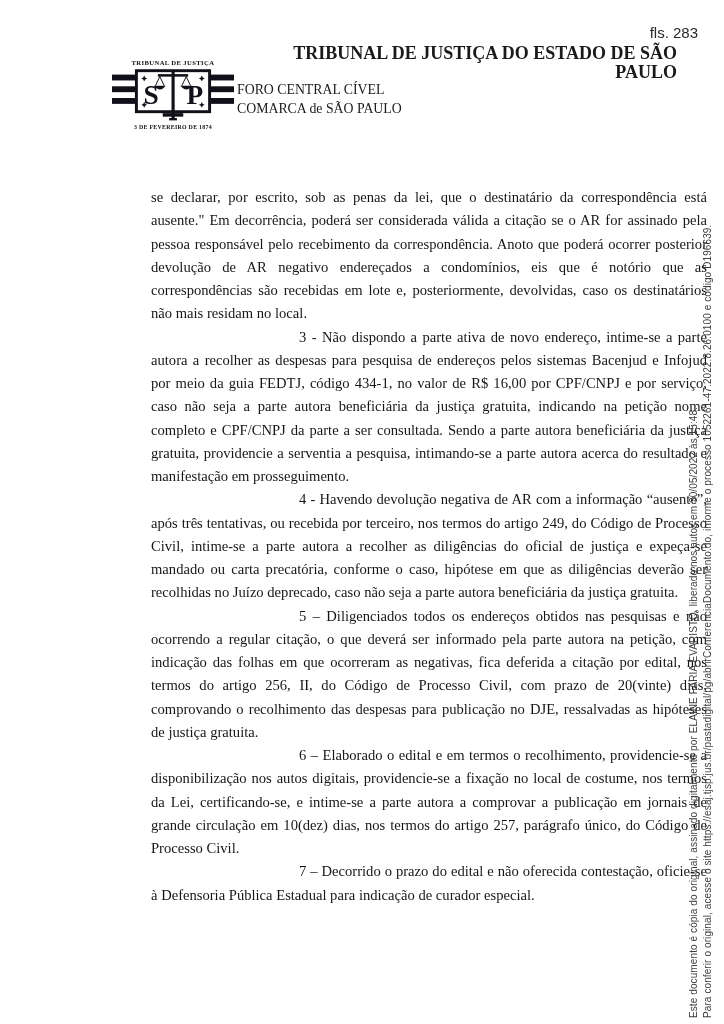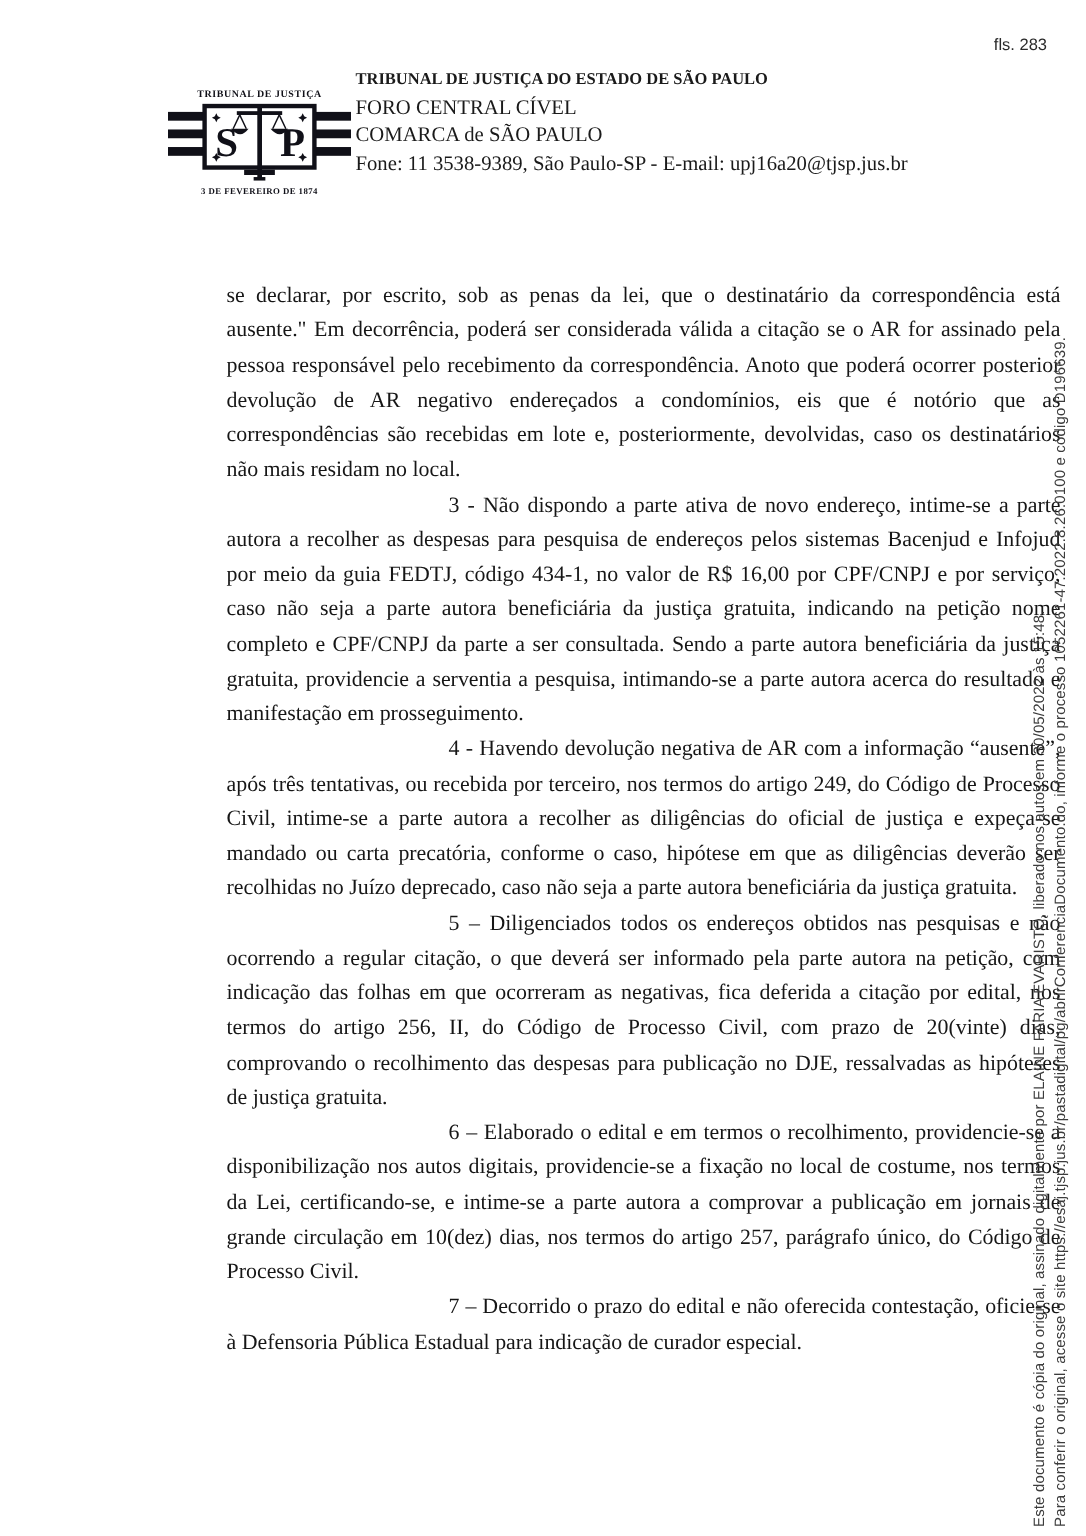--- a/index.html
+++ b/index.html
@@ -8,27 +8,27 @@
     width:724px;height:1024px;
     background:#ffffff;
     overflow:hidden;
     font-family:"Liberation Serif", serif;
     color:#1a1a1a;
   }
   
   .fls{
     position:absolute;top:24px;right:26px;
     font-family:"Liberation Sans", sans-serif;
-    font-size:11px;color:#2a2a2a;
+    font-size:15px;color:#2a2a2a;
   }
   
   .header{position:absolute;top:44px;left:112px;width:560px;}
   .seal{position:absolute;top:10px;left:0;width:122px;height:90px;}
   .header-text{position:absolute;top:0;left:125px;width:440px;line-height:18.6px;}
-  .header-text .court{font-size:11px;font-weight:bold;margin:0;}
+  .header-text .court{font-size:18px;font-weight:bold;margin:0;text-align:right;}
   .header-text div{font-size:13.8px;}
   
   .doc-body{
     position:absolute;top:186px;left:113px;width:556px;
     font-size:14.6px;line-height:23.25px;
     text-align:justify;color:#161616;margin-left:38px;
   }
   .doc-body p{margin:0;}
   .doc-body p.indent{text-indent:148px;}
   
@@ -89,21 +89,20 @@
         <rect x="52" y="59.5" width="21" height="3.6" stroke="none"></rect>
         <rect x="58.5" y="64.5" width="8" height="2.4" stroke="none"></rect>
       </g>
       <text x="62.5" y="76" text-anchor="middle" font-size="6" font-weight="bold" fill="#101018" letter-spacing="0.3">3 DE FEVEREIRO DE 1874</text>
     </svg>
 
     <div class="header-text">
       <p class="court">TRIBUNAL DE JUSTIÇA DO ESTADO DE SÃO PAULO</p>
       <div>FORO CENTRAL CÍVEL</div>
       <div>COMARCA de SÃO PAULO</div>
-      <div>Fone: 11 3538-9389, São Paulo-SP - E-mail: upj16a20@tjsp.jus.br</div>
     </div>
   </div>
 
   <div class="doc-body">
       <p class="">se declarar, por escrito, sob as penas da lei, que o destinatário da correspondência está ausente." Em decorrência, poderá ser considerada válida a citação se o AR for assinado pela pessoa responsável pelo recebimento da correspondência. Anoto que poderá ocorrer posterior devolução de AR negativo endereçados a condomínios, eis que é notório que as correspondências são recebidas em lote e, posteriormente, devolvidas, caso os destinatários não mais residam no local.</p>
       <p class="indent">3 - Não dispondo a parte ativa de novo endereço, intime-se a parte autora a recolher as despesas para pesquisa de endereços pelos sistemas Bacenjud e Infojud por meio da guia FEDTJ, código 434-1, no valor de R$ 16,00 por CPF/CNPJ e por serviço, caso não seja a parte autora beneficiária da justiça gratuita,  indicando na petição nome completo e CPF/CNPJ da parte a ser consultada. Sendo a parte autora beneficiária da justiça gratuita, providencie a serventia a pesquisa, intimando-se a parte autora acerca do resultado e manifestação em prosseguimento.</p>
       <p class="indent">4 -  Havendo devolução negativa de AR com a informação “ausente”, após três tentativas, ou recebida por terceiro, nos termos do artigo 249, do Código de Processo Civil, intime-se a parte autora a recolher as diligências do oficial de justiça e expeça-se mandado ou carta precatória, conforme o caso, hipótese em que as diligências deverão ser recolhidas no Juízo deprecado, caso não seja a parte autora beneficiária da justiça gratuita.</p>
       <p class="indent">5 – Diligenciados todos os endereços obtidos nas pesquisas e não ocorrendo a regular citação, o que deverá ser informado pela parte autora na petição, com indicação das folhas em que ocorreram as negativas, fica deferida a citação por edital, nos termos do artigo 256, II, do Código de Processo Civil, com prazo de 20(vinte) dias, comprovando o recolhimento das despesas para publicação no DJE, ressalvadas as hipóteses de justiça gratuita.</p>
       <p class="indent">6 – Elaborado o edital e em termos o recolhimento, providencie-se a disponibilização nos autos digitais, providencie-se a fixação no local de costume, nos termos da Lei, certificando-se, e intime-se a parte autora a comprovar a publicação em jornais de grande circulação em 10(dez) dias, nos termos do artigo 257, parágrafo único, do Código de Processo Civil.</p>
       <p class="indent">7 – Decorrido o prazo do edital e não oferecida contestação, oficie-se à Defensoria Pública Estadual para indicação de curador especial.</p>

